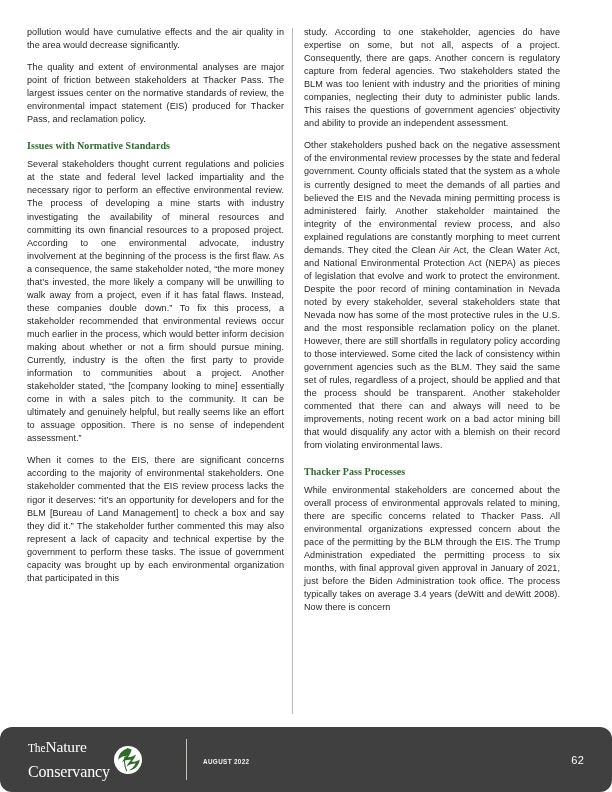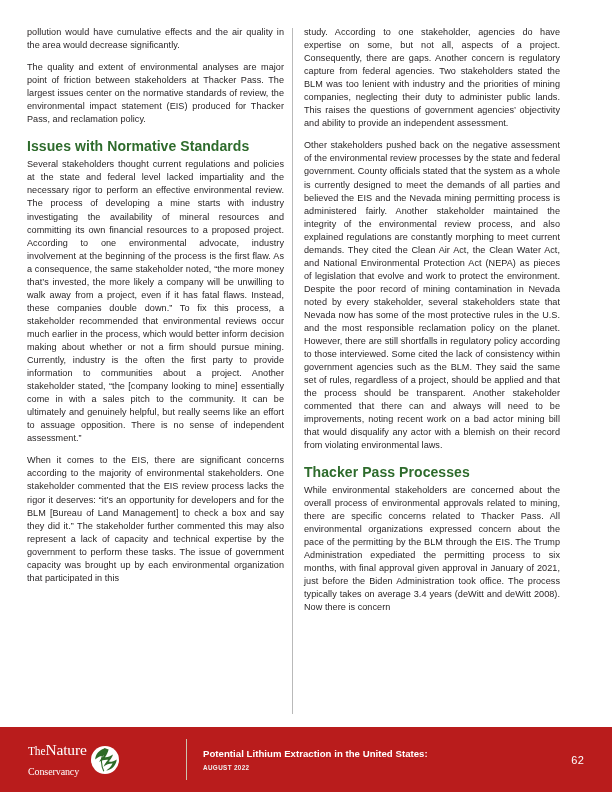--- a/index.html
+++ b/index.html
@@ -76,41 +76,43 @@
     margin: 13px 0 7px 0;
     font-size: 13.3px;
     line-height: 16px;
     font-weight: 400;
     color: #4b7a3d;
     letter-spacing: 0.002em;
   }
 
   h2.sub-heading {
     margin: 13px 0 6px 0;
-    font-size: 14px;
+    font-size: 10px;
     line-height: 12px;
     font-weight: 700;
     color: #2e6b2c;
     letter-spacing: 0.005em;
+    font-family: Liberation Serif, serif;
   }
 
   h2.sub-heading.first-sub {
     margin-top: 14px;
   }
 
   .footer {
     position: absolute;
     left: 0;
     bottom: 0;
     width: 612px;
     height: 65px;
-    background: #b91c1c;
+    background: #404040;
     display: flex;
     align-items: center;
     box-sizing: border-box;
+    border-radius: 12px;
   }
 
   .footer-logo {
     margin-left: 28px;
     display: flex;
     align-items: center;
     width: 146px;
     flex: 0 0 auto;
   }
 
@@ -122,21 +124,21 @@
   }
   .logo-line1 {
     font-size: 15.5px;
     letter-spacing: -0.01em;
     white-space: nowrap;
   }
   .logo-line1 .small {
     font-size: 11.5px;
   }
   .logo-line2 {
-    font-size: 10px;
+    font-size: 16px;
     letter-spacing: -0.01em;
     white-space: nowrap;
     margin-top: 10px;
     font-family: Liberation Serif, serif;
   }
 
   .logo-globe {
     width: 30px;
     height: 30px;
     margin-left: 3px;
@@ -222,21 +224,20 @@
           <circle cx="15" cy="15" r="14" fill="#ffffff"></circle>
           <path d="M15 3.2 C9 5 5.5 9 5.2 14.5 C8 12 11 10.5 14 10.8 C12 12.5 10.2 14.6 9.2 17 C12 15.2 15.2 14.4 18.2 14.8 C16.2 16.8 14.5 19.2 13.6 21.8 C16.4 19.6 19.6 18.4 22.6 18.6 C21.2 21.4 19 23.8 16.2 25.6 C22 24.6 26.3 20.2 26.7 14.4 C24 16.2 21.2 17 18.6 16.6 C20.6 14.6 22.2 12.2 23 9.6 C20.4 11.4 17.6 12.4 15 12.2 C16.6 10 18 7.4 18.6 4.6 Z" fill="#2e6b28"></path>
           <path d="M14.8 3.4 C13.4 6.6 12 10.2 11.6 14 C11.2 18 12 22.4 13.8 26.2" fill="none" stroke="#2e6b28" stroke-width="1.1"></path>
         </svg>
       </span>
     </div>
 
     <div class="footer-rule"></div>
 
     <div class="footer-titles">
-      <div class="footer-title-line">Potential Lithium Extraction in the United States:</div>
       <div class="footer-date">AUGUST 2022</div>
     </div>
 
     <div class="footer-pagenum">62</div>
 
   </div>
 
 </div>
 
 </body></html>

